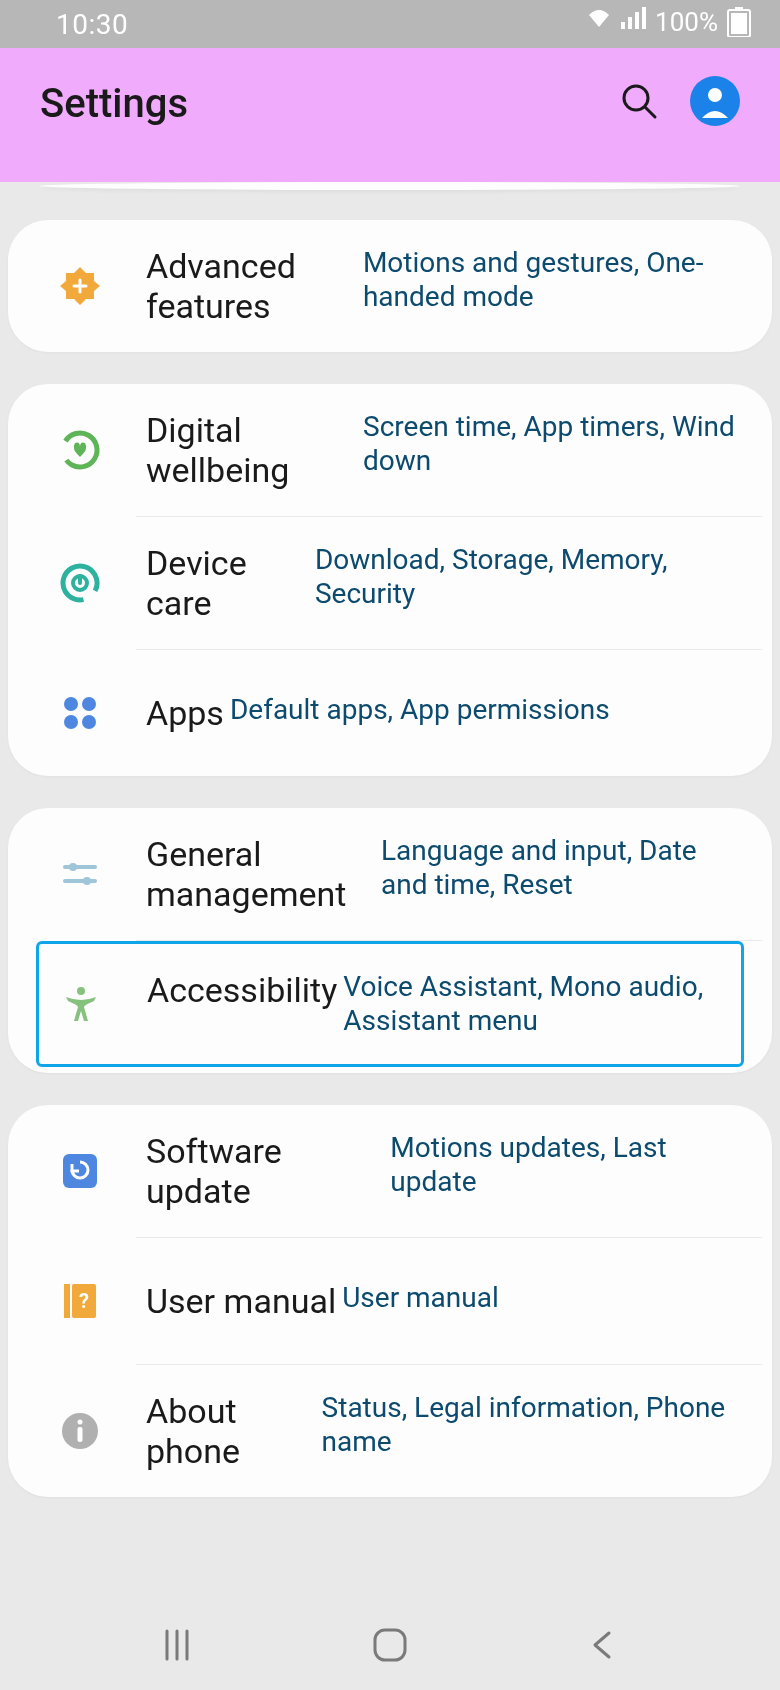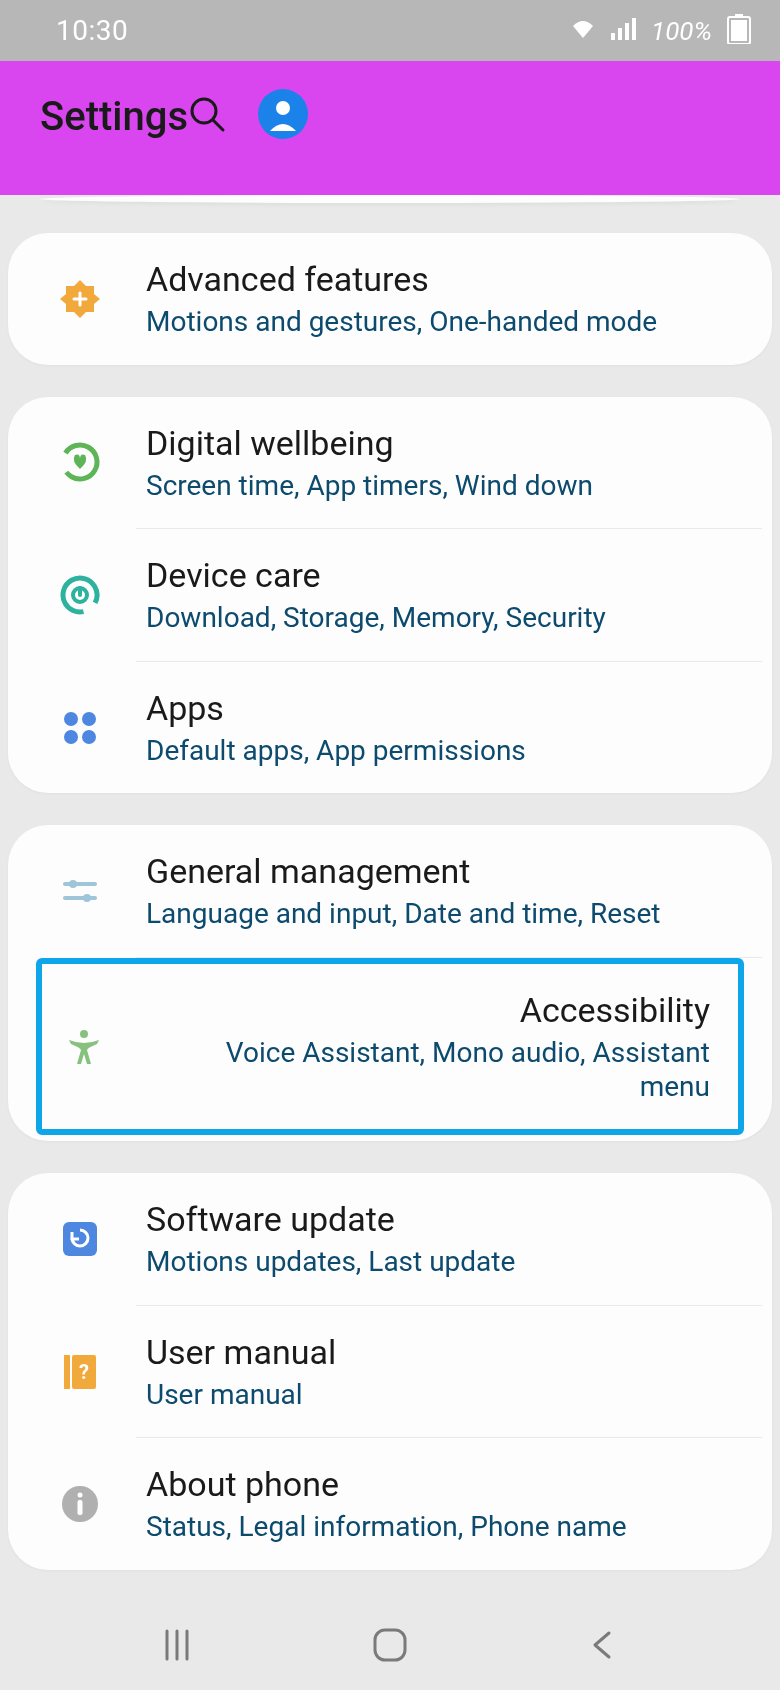--- a/index.html
+++ b/index.html
@@ -6,38 +6,39 @@
   html, body { width: 780px; height: 1690px; }
   body {
     font-family: -apple-system, Roboto, "Segoe UI", Arial, sans-serif;
     background: #e9e9e9;
     overflow: hidden;
     position: relative;
   }
 
   
   .status-bar {
-    height: 61px;
+    height: 48px;
     background: #b7b7b7;
     display: flex;
     align-items: center;
     justify-content: space-between;
     padding: 0 28px 0 56px;
     color: #ffffff;
   }
   .status-time { font-size: 28px; font-weight: 400; letter-spacing: 0.5px; }
-  .status-right { display: flex; align-items: center; gap: 14px; font-style: italic; }
+  .status-right { display: flex; gap: 8px; }
   .status-battery-text { font-size: 26px; font-weight: 400; }
 
   
   .header {
-    background: #d946ef;
+    background: #f0abfc;
     padding: 28px 40px 52px 40px;
     display: flex;
     align-items: center;
+    justify-content: space-between;
   }
   .header-title { font-size: 40px; font-weight: 500; color: #1a1a1a; }
   .header-actions { display: flex; align-items: center; gap: 32px; }
 
   
   .faint-card {
     height: 8px;
     margin: 0 40px;
     background: #fdfdfd;
     border-radius: 50%;
@@ -65,39 +66,38 @@
     height: 44px;
     flex-shrink: 0;
     display: flex;
     align-items: center;
     justify-content: center;
   }
   .item-text {
     margin-left: 44px;
     flex: 1;
     display: flex;
-    flex-direction: column;
+    flex-direction: row;
     gap: 6px;
   }
   .item-title { font-size: 34px; font-weight: 400; color: #1a1a1a; }
   .item-subtitle { font-size: 28px; color: #0c4a6e; line-height: 1.2; }
 
   .divider {
     height: 1px;
     background: #eaeaea;
     margin-left: 128px;
     margin-right: 10px;
   }
 
   .highlighted {
-    border: 6px solid #0ea5e9;
+    border: 3px solid #0ea5e9;
     border-radius: 6px;
     margin: 0 28px 2px 28px;
     padding-left: 20px;
-    text-align: right;
   }
 
   
   .nav-bar {
     position: absolute;
     bottom: 0;
     left: 0; right: 0;
     height: 90px;
     background: #e9e9e9;
     display: flex;

